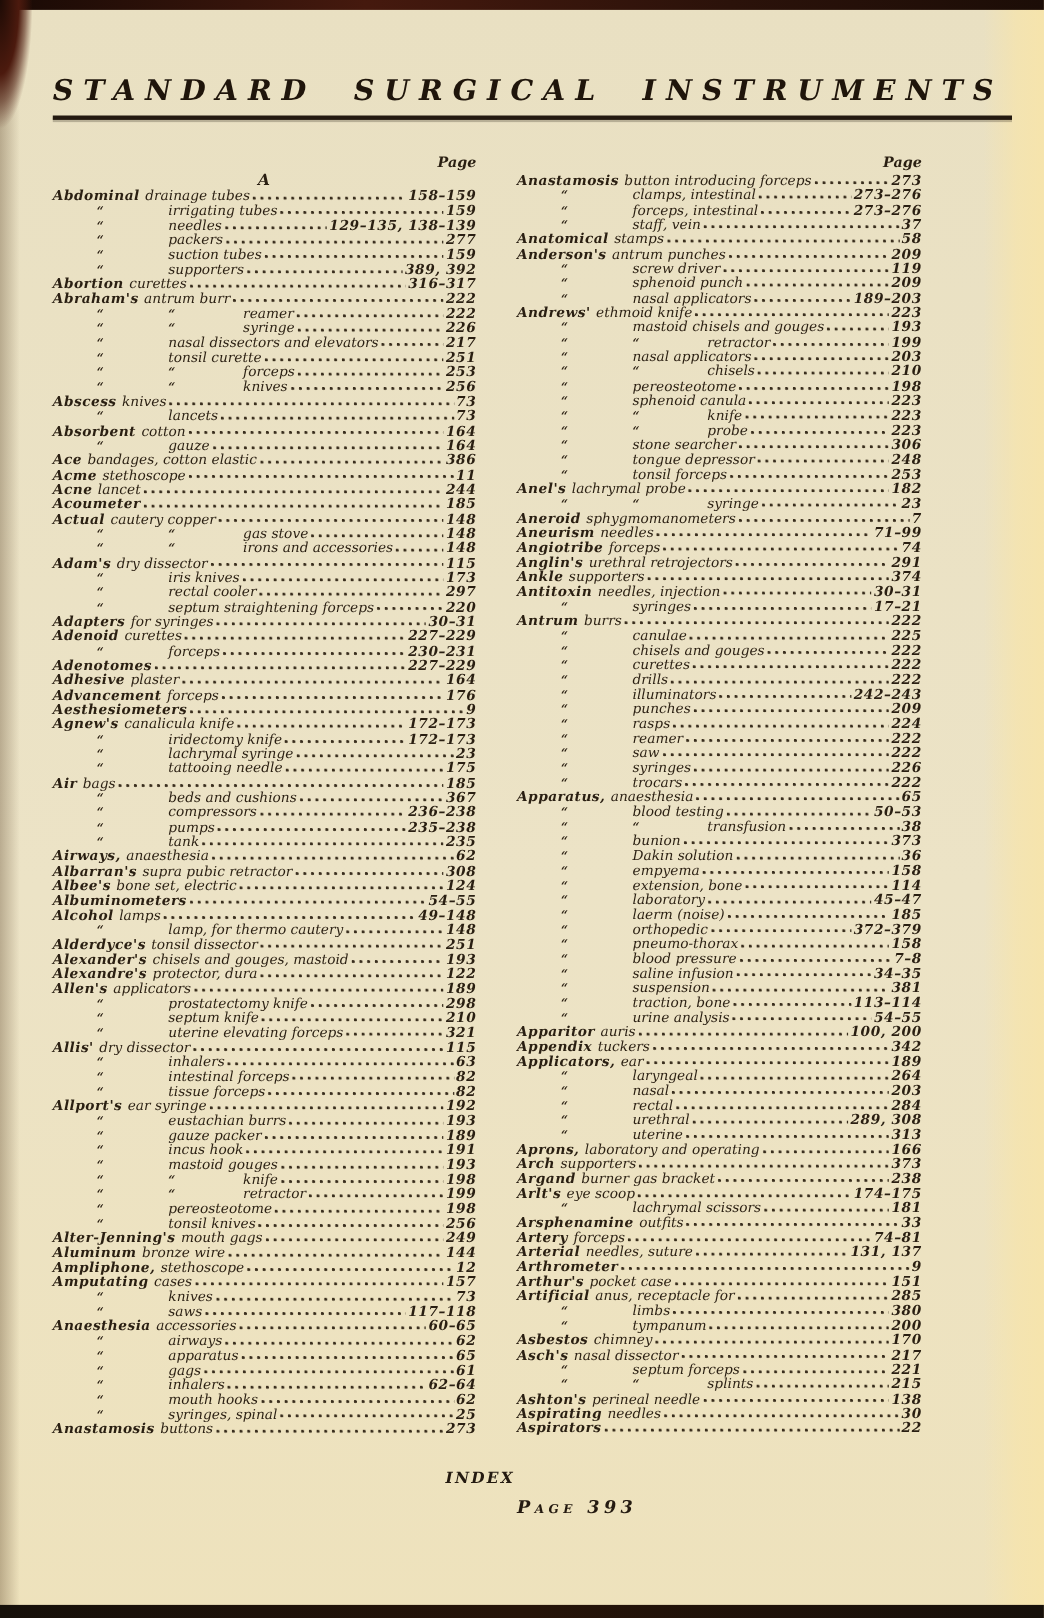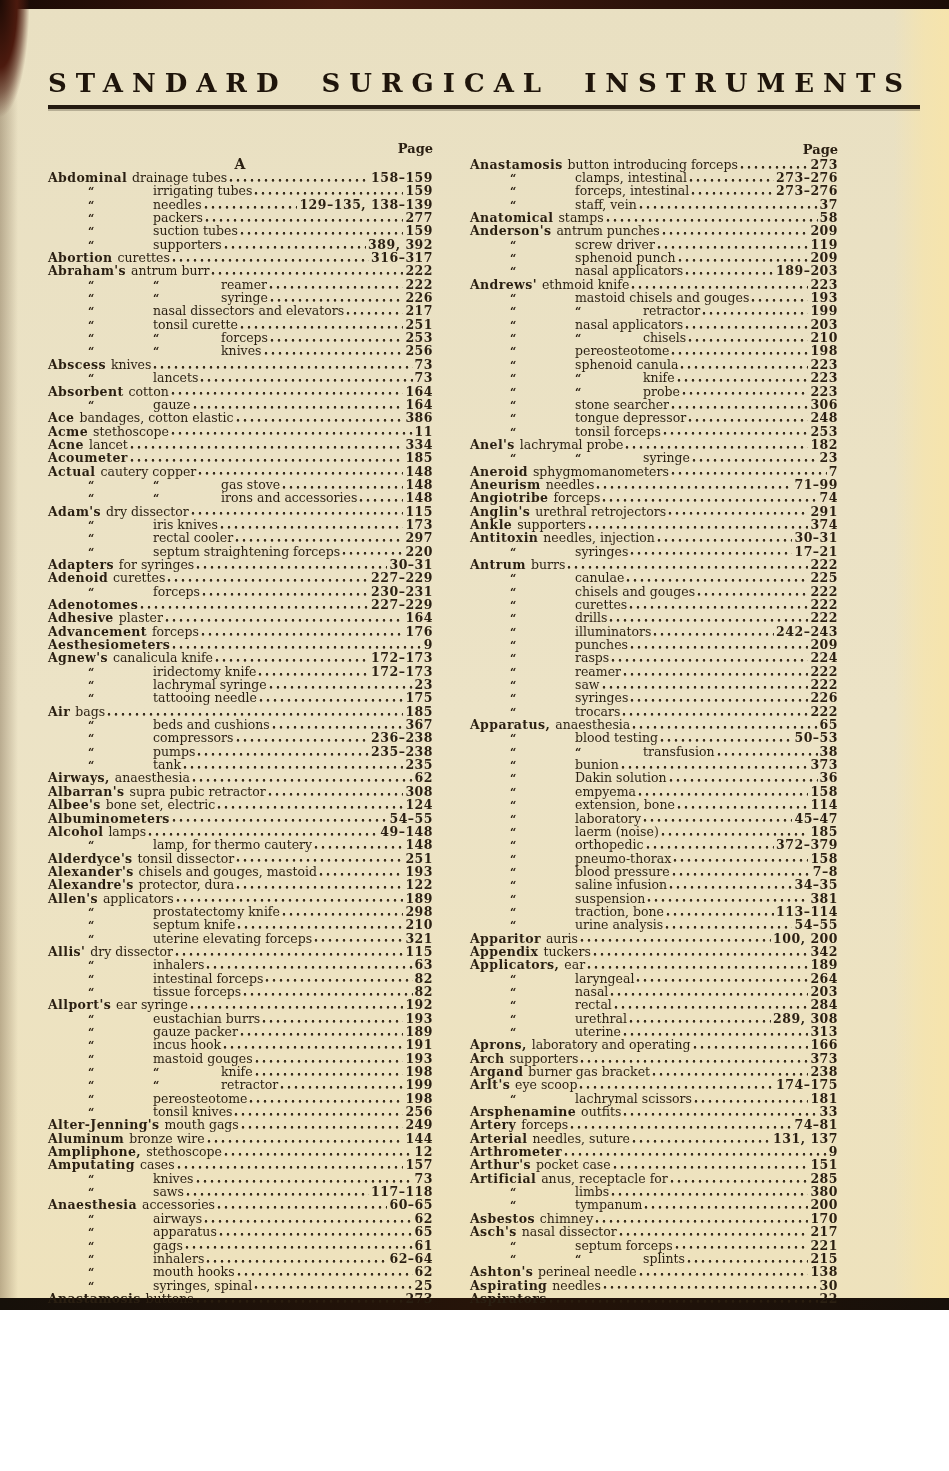--- a/index.html
+++ b/index.html
@@ -1,20 +1,21 @@
 <!DOCTYPE html>
 <html><head>
 <meta charset="utf-8">
 <style>
   html,body{margin:0;padding:0;}
   body{font-family:"DejaVu Serif","Liberation Serif",serif;}
   .page{
-    position:relative;width:949px;height:1310px;overflow:hidden;
+    position:relative;width:949px;height:1471px;overflow:hidden;
     background:linear-gradient(180deg,#e9e0c2 0%,#ece3c6 55%,#eee2bc 100%);
     color:#2a1f12;
+    font-style:italic;
   }
   
   .edge-top{position:absolute;top:0;left:0;right:0;height:9px;
     background:linear-gradient(90deg,#180a05,#45190e 35%,#2b120a 70%,#1c0d07);}
   .corner-blob{position:absolute;top:0;left:0;width:38px;height:150px;
     background:radial-gradient(ellipse 100% 100% at 0% 0%,#1d0b05 0%,#4c1a0e 45%,rgba(76,26,14,.55) 62%,rgba(76,26,14,0) 78%);}
   .edge-bottom{position:absolute;bottom:0;left:0;right:0;height:12px;
     background:linear-gradient(90deg,#16100a,#261409 50%,#17100a);}
   .edge-left{position:absolute;left:0;top:0;bottom:0;width:18px;
     background:linear-gradient(90deg,rgba(70,45,20,.30),rgba(70,45,20,0));}
@@ -24,21 +25,21 @@
   
   .masthead{position:absolute;top:68px;left:48px;width:872px;}
   .title{
     font-weight:bold;font-size:26px;letter-spacing:9px;word-spacing:16px;
     color:#1f150b;white-space:nowrap;
   }
   .rule{height:4px;background:#241a10;margin-top:7px;width:100%;
     box-shadow:0 2px 0 rgba(36,26,16,.25);}
 
   
-  .cols{position:absolute;top:141px;left:48px;display:flex;gap:37px;align-items:flex-end;}
+  .cols{position:absolute;top:141px;left:48px;display:flex;gap:37px;}
   .col{font-size:12.5px;line-height:13.35px;}
   .col0{width:385px;}
   .col1{width:368px;}
   .pagelabel{font-weight:bold;text-align:right;height:16px;line-height:16px;font-size:13px;}
   .sectletter{font-weight:bold;text-align:center;height:14px;line-height:14px;font-size:14px;letter-spacing:1px;}
   .row{display:flex;align-items:baseline;height:13.35px;white-space:pre;}
   .h{font-weight:bold;letter-spacing:.4px;flex:none;}
   .t{flex:none;margin-left:5px;}
   .t.noind{margin-left:0;}
   .slot1{flex:none;display:inline-block;width:105px;padding-left:40px;box-sizing:border-box;}
@@ -89,21 +90,21 @@
           <div class="row"><span class="slot1"><span class="dit">“</span></span><span class="t noind">nasal dissectors and elevators</span><span class="leader"></span><span class="pg">217</span></div>
           <div class="row"><span class="slot1"><span class="dit">“</span></span><span class="t noind">tonsil curette</span><span class="leader"></span><span class="pg">251</span></div>
           <div class="row"><span class="slot1"><span class="dit">“</span></span><span class="slot2"><span class="dit">“</span></span><span class="t noind">forceps</span><span class="leader"></span><span class="pg">253</span></div>
           <div class="row"><span class="slot1"><span class="dit">“</span></span><span class="slot2"><span class="dit">“</span></span><span class="t noind">knives</span><span class="leader"></span><span class="pg">256</span></div>
           <div class="row"><span class="h">Abscess</span><span class="t">knives</span><span class="leader"></span><span class="pg">73</span></div>
           <div class="row"><span class="slot1"><span class="dit">“</span></span><span class="t noind">lancets</span><span class="leader"></span><span class="pg">73</span></div>
           <div class="row"><span class="h">Absorbent</span><span class="t">cotton</span><span class="leader"></span><span class="pg">164</span></div>
           <div class="row"><span class="slot1"><span class="dit">“</span></span><span class="t noind">gauze</span><span class="leader"></span><span class="pg">164</span></div>
           <div class="row"><span class="h">Ace</span><span class="t">bandages, cotton elastic</span><span class="leader"></span><span class="pg">386</span></div>
           <div class="row"><span class="h">Acme</span><span class="t">stethoscope</span><span class="leader"></span><span class="pg">11</span></div>
-          <div class="row"><span class="h">Acne</span><span class="t">lancet</span><span class="leader"></span><span class="pg">334</span></div>
+          <div class="row"><span class="h">Acne</span><span class="t">lancet</span><span class="leader"></span><span class="pg">244</span></div>
           <div class="row"><span class="h">Acoumeter</span><span class="leader"></span><span class="pg">185</span></div>
           <div class="row"><span class="h">Actual</span><span class="t">cautery copper</span><span class="leader"></span><span class="pg">148</span></div>
           <div class="row"><span class="slot1"><span class="dit">“</span></span><span class="slot2"><span class="dit">“</span></span><span class="t noind">gas stove</span><span class="leader"></span><span class="pg">148</span></div>
           <div class="row"><span class="slot1"><span class="dit">“</span></span><span class="slot2"><span class="dit">“</span></span><span class="t noind">irons and accessories</span><span class="leader"></span><span class="pg">148</span></div>
           <div class="row"><span class="h">Adam's</span><span class="t">dry dissector</span><span class="leader"></span><span class="pg">115</span></div>
           <div class="row"><span class="slot1"><span class="dit">“</span></span><span class="t noind">iris knives</span><span class="leader"></span><span class="pg">173</span></div>
           <div class="row"><span class="slot1"><span class="dit">“</span></span><span class="t noind">rectal cooler</span><span class="leader"></span><span class="pg">297</span></div>
           <div class="row"><span class="slot1"><span class="dit">“</span></span><span class="t noind">septum straightening forceps</span><span class="leader"></span><span class="pg">220</span></div>
           <div class="row"><span class="h">Adapters</span><span class="t">for syringes</span><span class="leader"></span><span class="pg">30–31</span></div>
           <div class="row"><span class="h">Adenoid</span><span class="t">curettes</span><span class="leader"></span><span class="pg">227–229</span></div>

